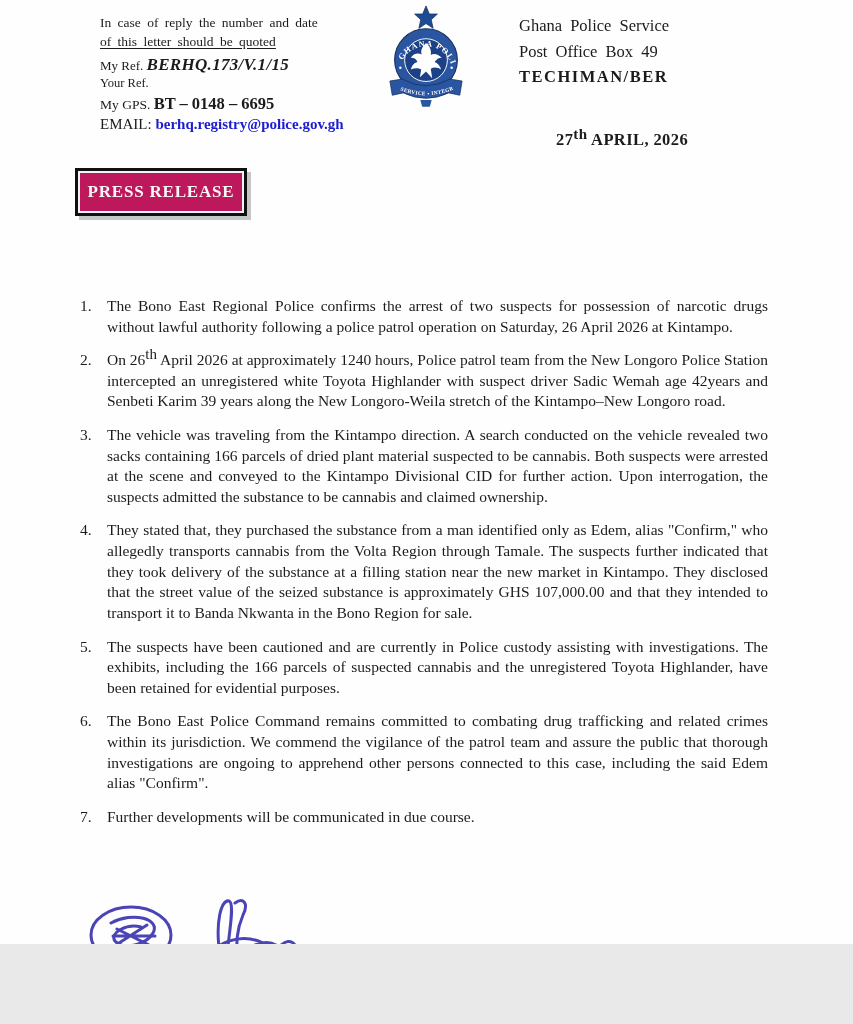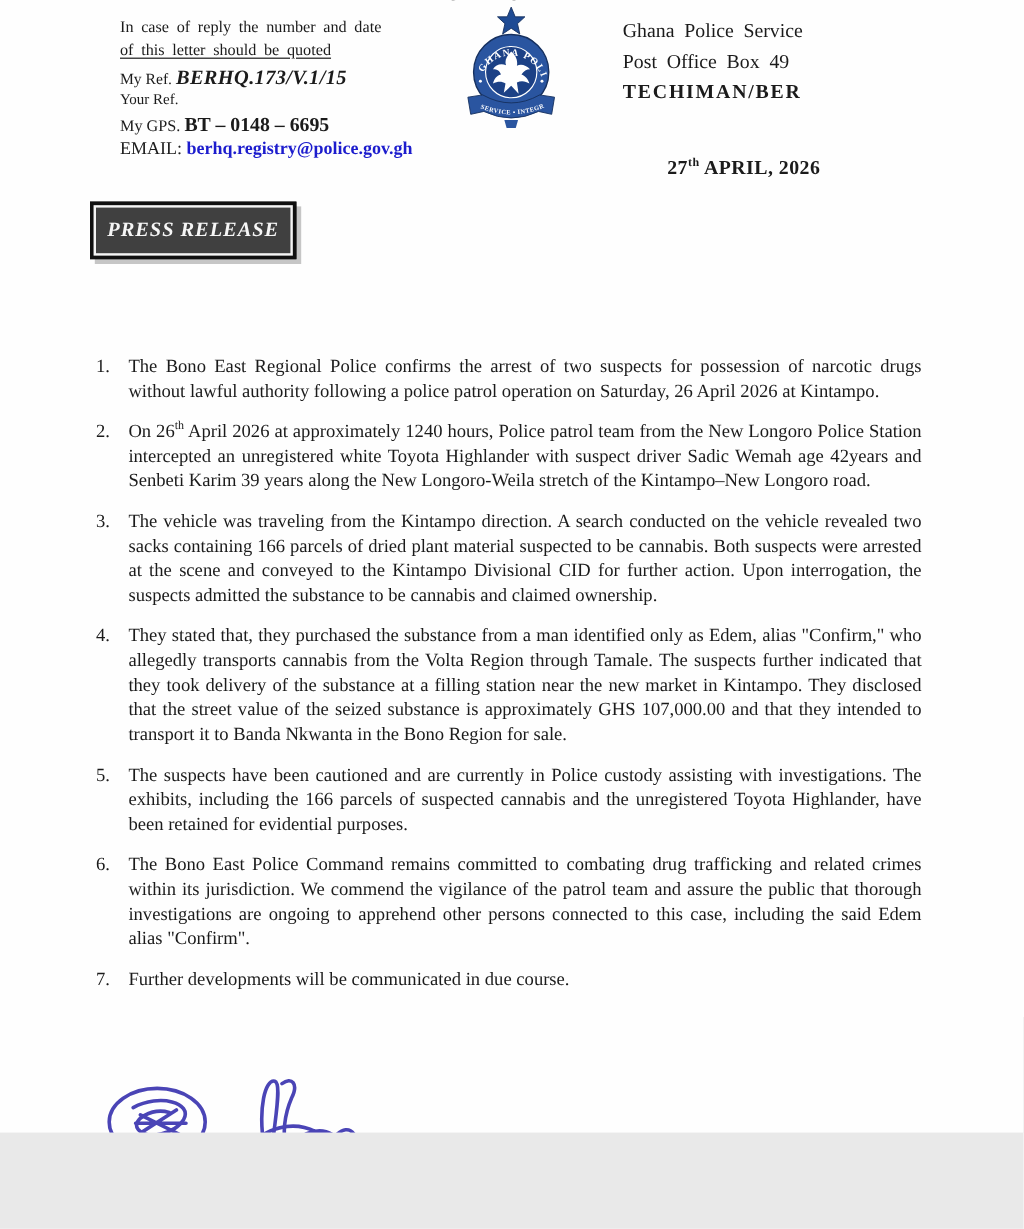--- a/index.html
+++ b/index.html
@@ -26,27 +26,27 @@
   .emailline { font-size:15px; margin-top:2px; }
   .email-val { color:#1c1ccd; font-weight:bold; text-decoration:none; }
 
   
   .badge { position:absolute; left:377px; top:5px; width:98px; height:114px; }
 
   
   .hdr-right { position:absolute; left:519px; top:13px; font-size:16.5px; line-height:1.55; word-spacing:4px; }
   .hdr-right .bold-line { font-weight:bold; letter-spacing:1.5px; word-spacing:1px; }
   .date-line { position:absolute; left:556px; top:130px; font-size:16.5px; font-weight:bold; letter-spacing:.4px; }
-  sup.sm { font-size:10px; line-height:0; vertical-align:super;font-family:Liberation Serif, serif; }
+  sup.sm { font-size:15px; line-height:0; vertical-align:super;font-family:Liberation Serif, serif; }
 
   
   .press-box { position:absolute; left:75px; top:168px; width:166px; height:42px;
     background:#101010; border:3px solid #101010; box-shadow:4px 4px 0 #c6c6c6; }
   .press-inner { width:100%; height:100%; box-sizing:border-box; border:2px solid #f4f4f4;
-    background:#404040; display:flex; align-items:center; justify-content:center;font-style:italic; }
+    background:#be185d; display:flex; align-items:center; justify-content:center; }
   .press-inner span { color:#f6f6f6; font-weight:bold; font-size:17px; letter-spacing:.8px; }
 
   
   .title { position:absolute; left:78px; top:231px; width:690px; font-weight:bold; font-size:16px; line-height:1.95; letter-spacing:.2px; }
   .title .l1 { display:block; text-align:justify; text-align-last:justify;
     text-decoration:underline; text-decoration-thickness:1.5px; text-underline-offset:4px; }
   .title .l2 { display:block; text-decoration:underline; text-decoration-thickness:1.5px; text-underline-offset:4px; }
 
   
   .body-list { position:absolute; left:80px; top:296px; width:688px; font-size:15.5px; line-height:1.33; }

